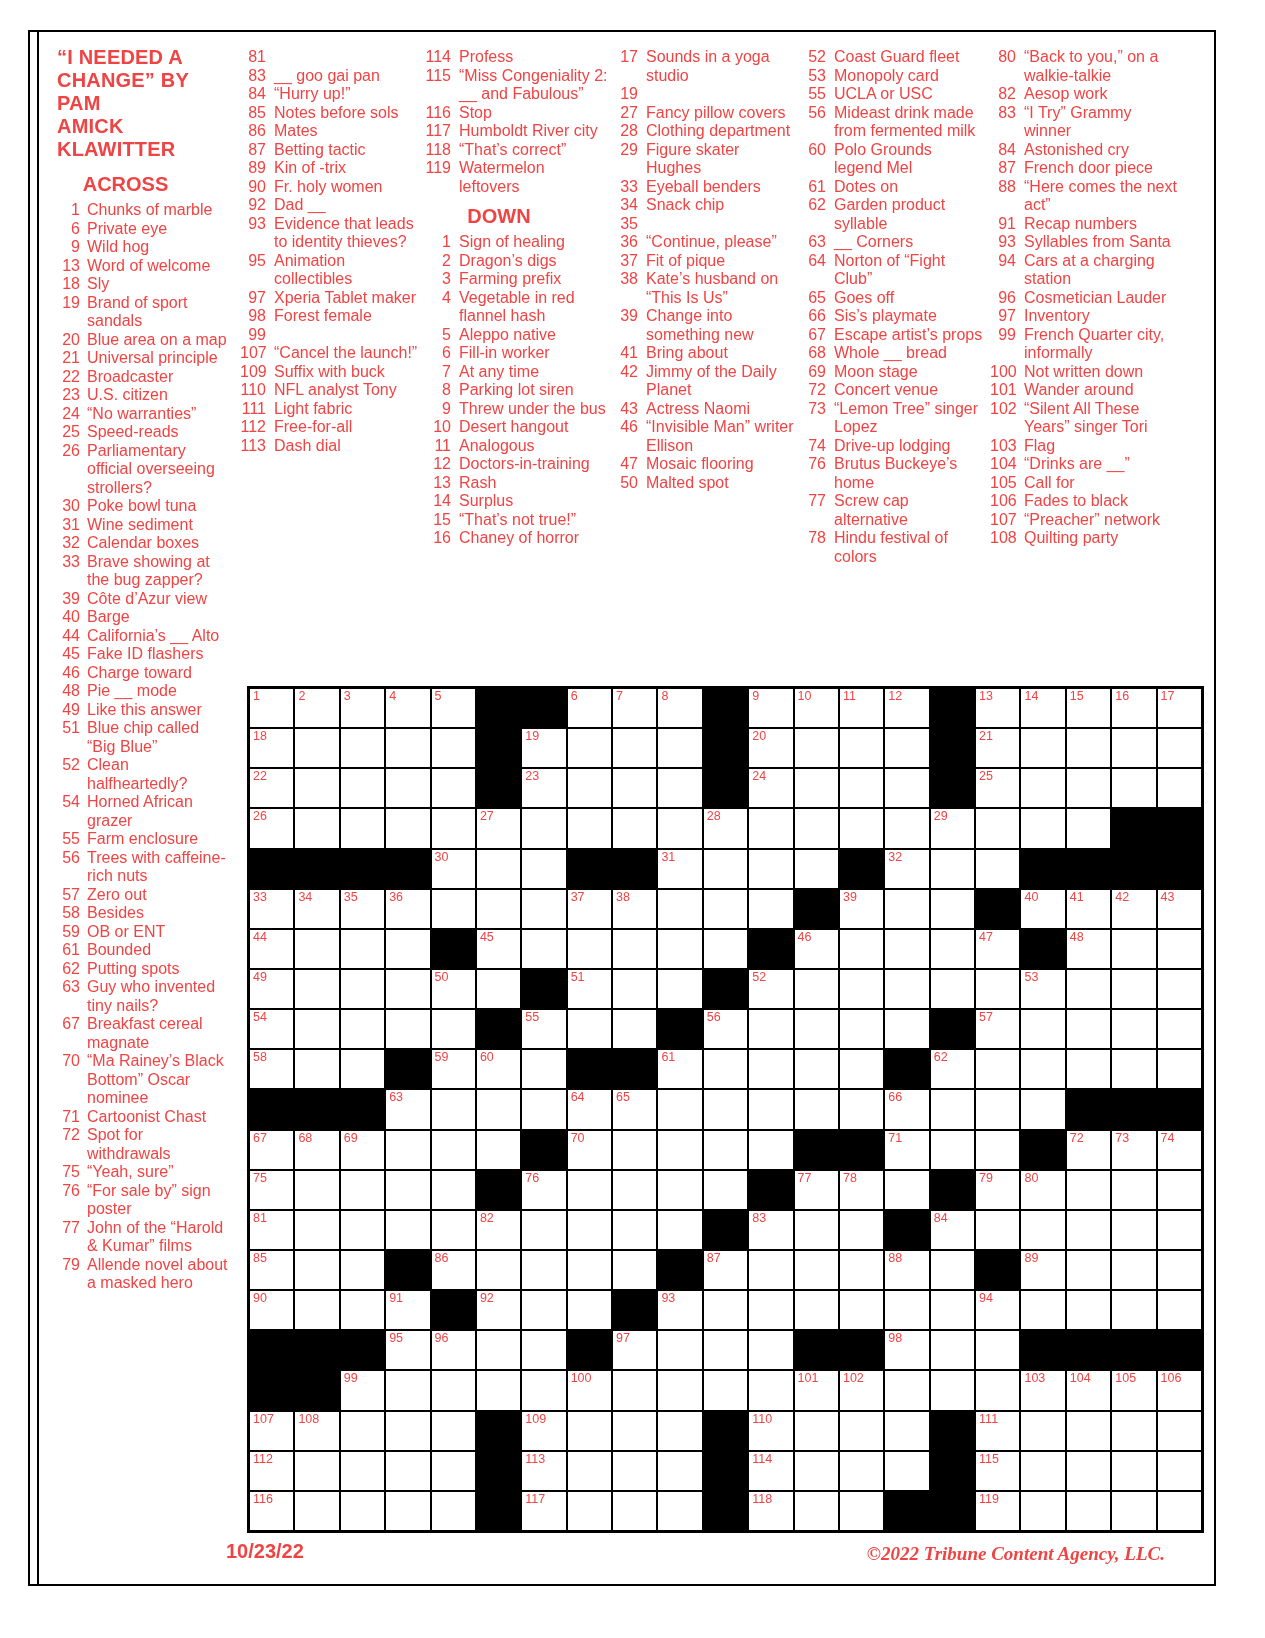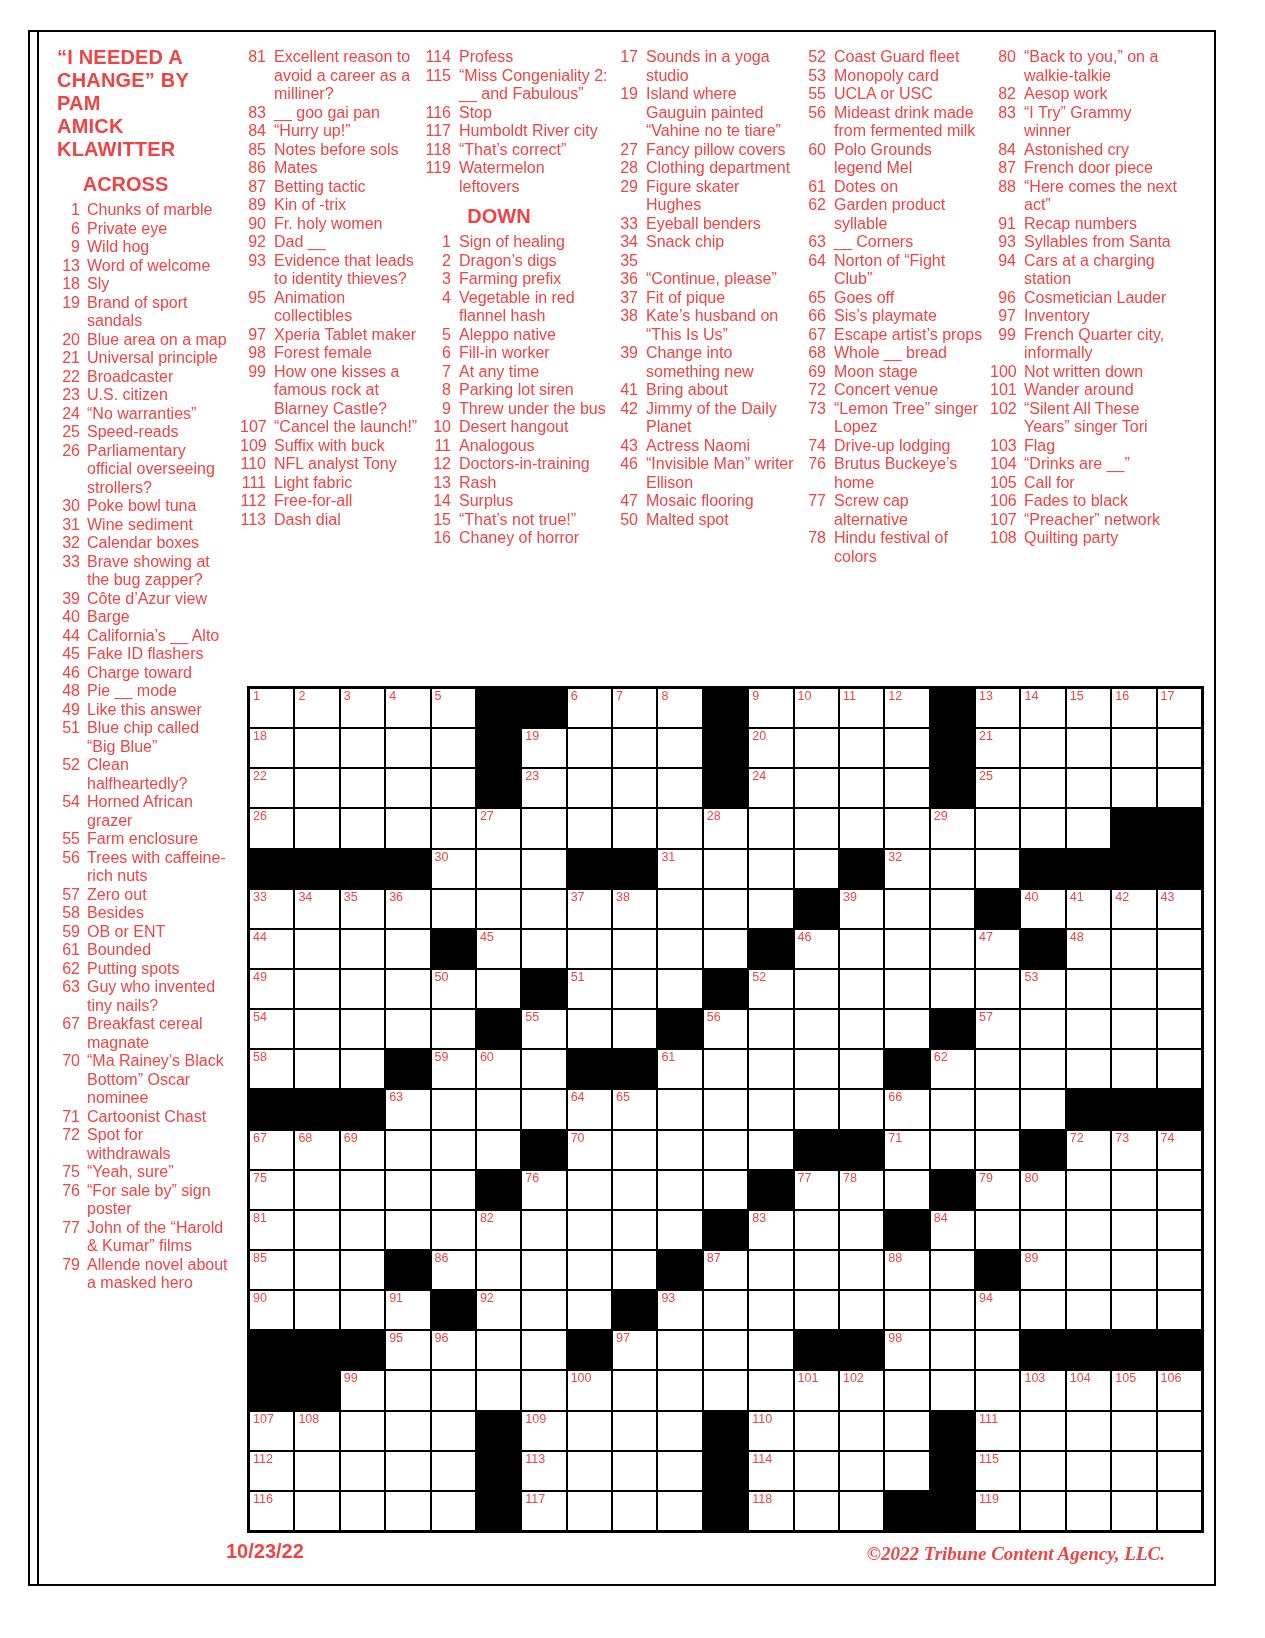--- a/index.html
+++ b/index.html
@@ -213,21 +213,20 @@
           <span class="cnum">79</span>
           <span class="ctext">Allende novel about a masked hero</span>
         </div>
       </div>
   </div>
 
   <div class="col" style="left:240px;top:48px;width:184px">
     <div>
         <div class="clue">
           <span class="cnum">81</span>
-          <span class="ctext">Excellent reason to avoid a career as a milliner?</span>
         </div>
         <div class="clue">
           <span class="cnum">83</span>
           <span class="ctext">__ goo gai pan</span>
         </div>
         <div class="clue">
           <span class="cnum">84</span>
           <span class="ctext">“Hurry up!”</span>
         </div>
         <div class="clue">
@@ -265,21 +264,20 @@
         <div class="clue">
           <span class="cnum">97</span>
           <span class="ctext">Xperia Tablet maker</span>
         </div>
         <div class="clue">
           <span class="cnum">98</span>
           <span class="ctext">Forest female</span>
         </div>
         <div class="clue">
           <span class="cnum">99</span>
-          <span class="ctext">How one kisses a famous rock at Blarney Castle?</span>
         </div>
         <div class="clue">
           <span class="cnum">107</span>
           <span class="ctext">“Cancel the launch!”</span>
         </div>
         <div class="clue">
           <span class="cnum">109</span>
           <span class="ctext">Suffix with buck</span>
         </div>
         <div class="clue">
@@ -398,21 +396,20 @@
   </div>
 
   <div class="col" style="left:612px;top:48px;width:185px">
     <div>
         <div class="clue">
           <span class="cnum">17</span>
           <span class="ctext">Sounds in a yoga studio</span>
         </div>
         <div class="clue">
           <span class="cnum">19</span>
-          <span class="ctext">Island where Gauguin painted “Vahine no te tiare”</span>
         </div>
         <div class="clue">
           <span class="cnum">27</span>
           <span class="ctext">Fancy pillow covers</span>
         </div>
         <div class="clue">
           <span class="cnum">28</span>
           <span class="ctext">Clothing department</span>
         </div>
         <div class="clue">

